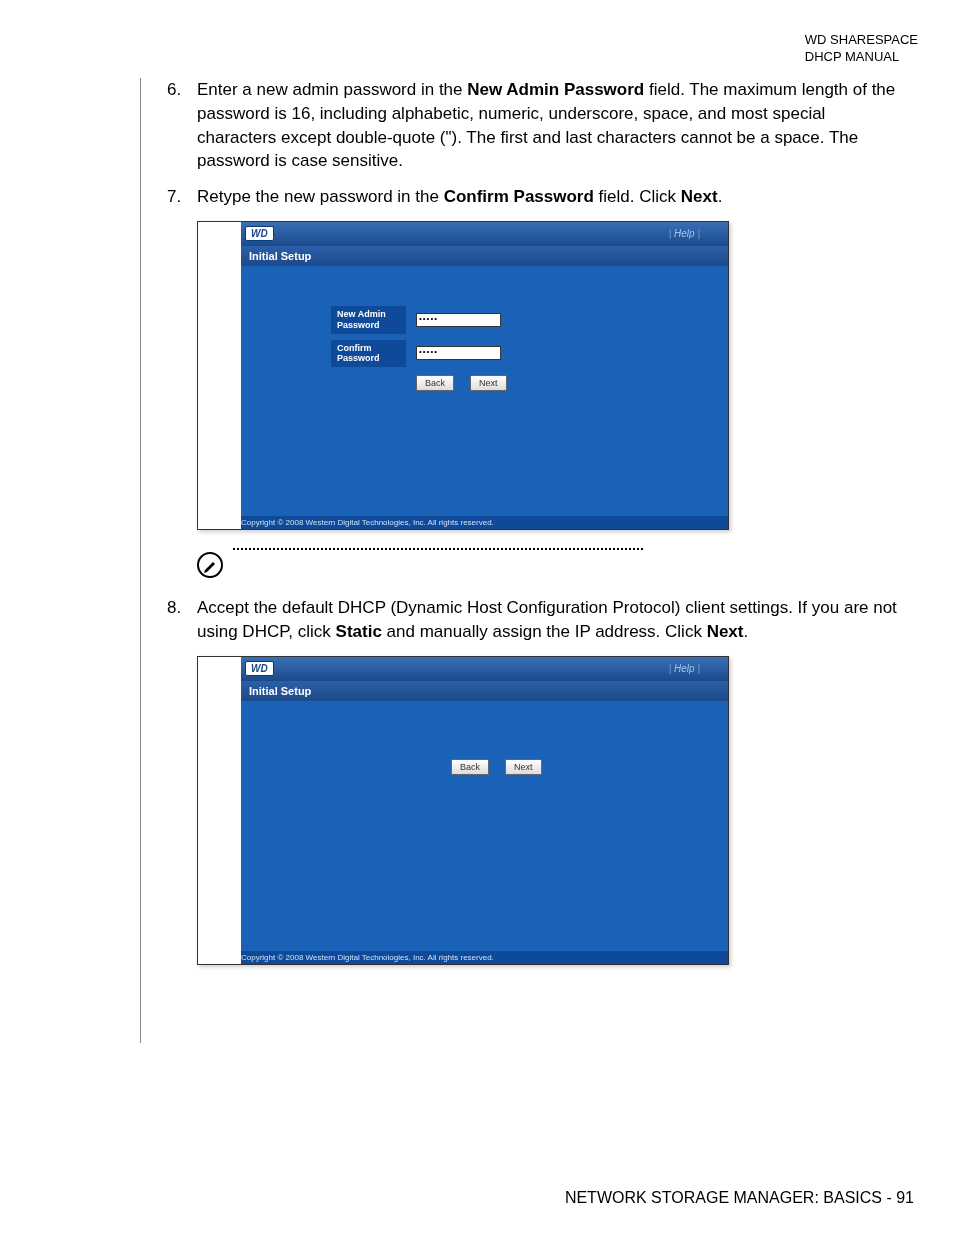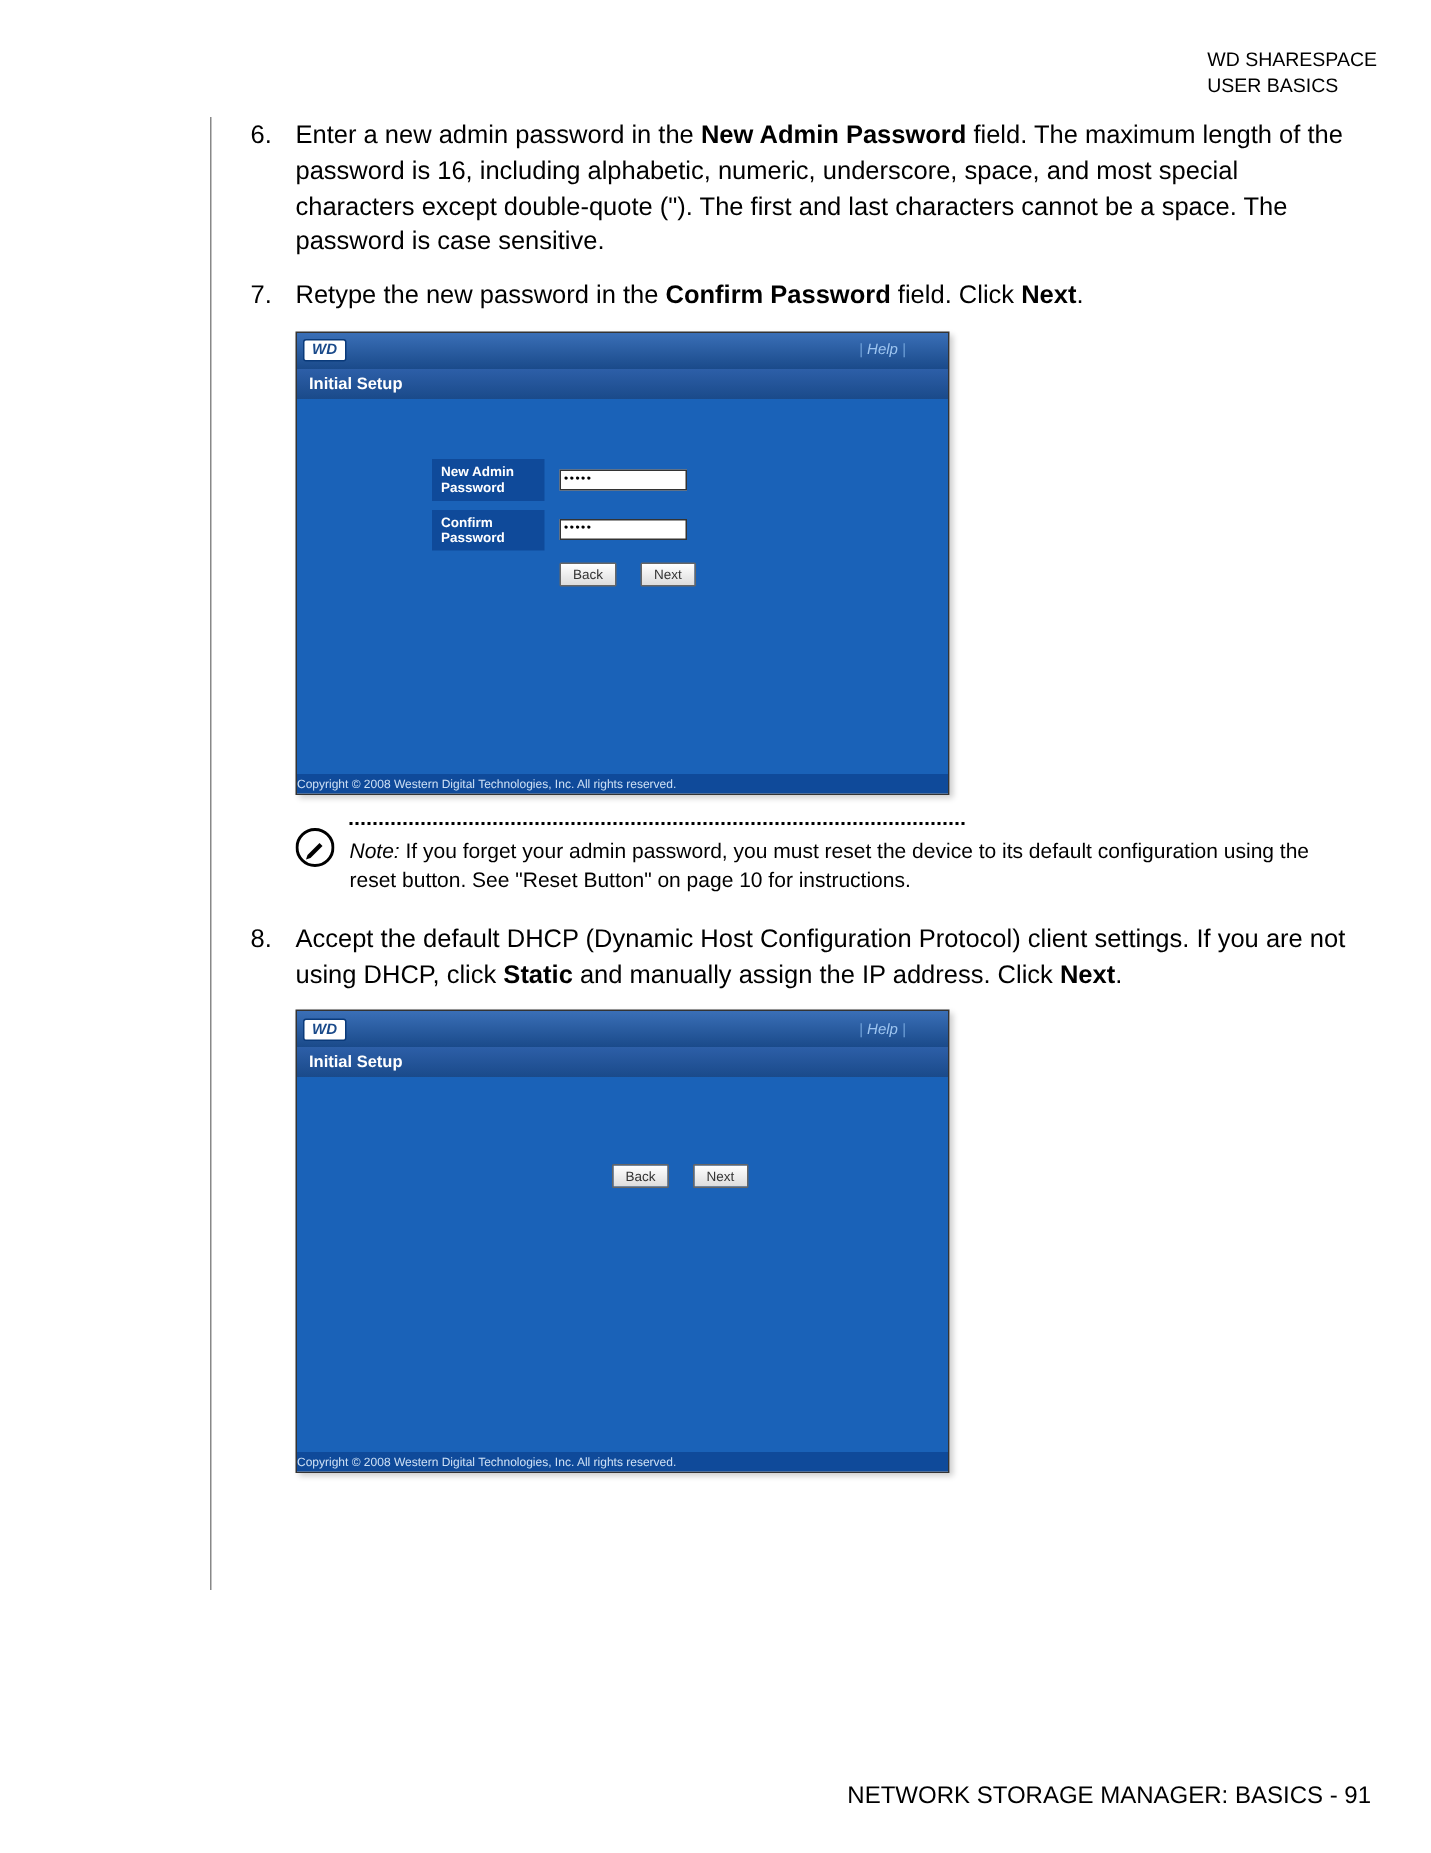--- a/index.html
+++ b/index.html
@@ -41,27 +41,28 @@
   }
   .step-text {
     flex: 1;
     font-size: 17px;
     line-height: 1.4;
   }
   .step-text b { font-weight: bold; }
 
   
   .shot {
-    width: 436px;
+    width: 532px;
     margin-left: 30px;
     margin-top: 6px;
     margin-bottom: 18px;
     border: 1px solid #333;
     box-shadow: 2px 2px 4px rgba(0,0,0,0.2);
     font-size: 10px;
+    padding-left: 43px;
   }
   .shot-header {
     height: 24px;
     background: linear-gradient(to bottom, #3a6fb7 0%, #1a4a8a 100%);
     display: flex;
     align-items: center;
     padding: 0 4px;
     position: relative;
   }
   .wd-logo {
@@ -191,21 +192,21 @@
     right: 40px;
     font-size: 16px;
     color: #000;
   }
 </style>
 </head>
 <body>
 
 <div class="header-right">
   <div>WD SHARESPACE</div>
-  <div>USER BASICS</div>
+  <div>DHCP MANUAL</div>
 </div>
 
 <div class="content">
 
   <div class="step-row">
     <div class="step-num">6.</div>
     <div class="step-text">
       <span>Enter a new admin password in the </span><b>New Admin Password</b><span> field. The maximum length of the password is 16, including alphabetic, numeric, underscore, space, and most special characters except double-quote ("). The first and last characters cannot be a space. The password is case sensitive.</span>
     </div>
   </div>
@@ -240,23 +241,20 @@
     <div class="shot-footer">Copyright © 2008 Western Digital Technologies, Inc. All rights reserved.</div>
   </div>
 
   <div class="note-block">
     <svg class="note-icon" viewBox="0 0 26 26">
       <circle cx="13" cy="13" r="12" fill="none" stroke="#000" stroke-width="2"></circle>
       <path d="M8 18 L16 10 L18 12 L10 20 L7 21 L8 18 Z" fill="#000"></path>
     </svg>
     <div class="note-right">
       <div class="note-dashes"></div>
-      <div class="note-text">
-        <i>Note:</i><span> If you forget your admin password, you must reset the device to its default configuration using the reset button. See "Reset Button" on page 10 for instructions.</span>
-      </div>
     </div>
   </div>
 
   <div class="step-row">
     <div class="step-num">8.</div>
     <div class="step-text">
       <span>Accept the default DHCP (Dynamic Host Configuration Protocol) client settings. If you are not using DHCP, click </span><b>Static</b><span> and manually assign the IP address. Click </span><b>Next</b><span>.</span>
     </div>
   </div>
 

